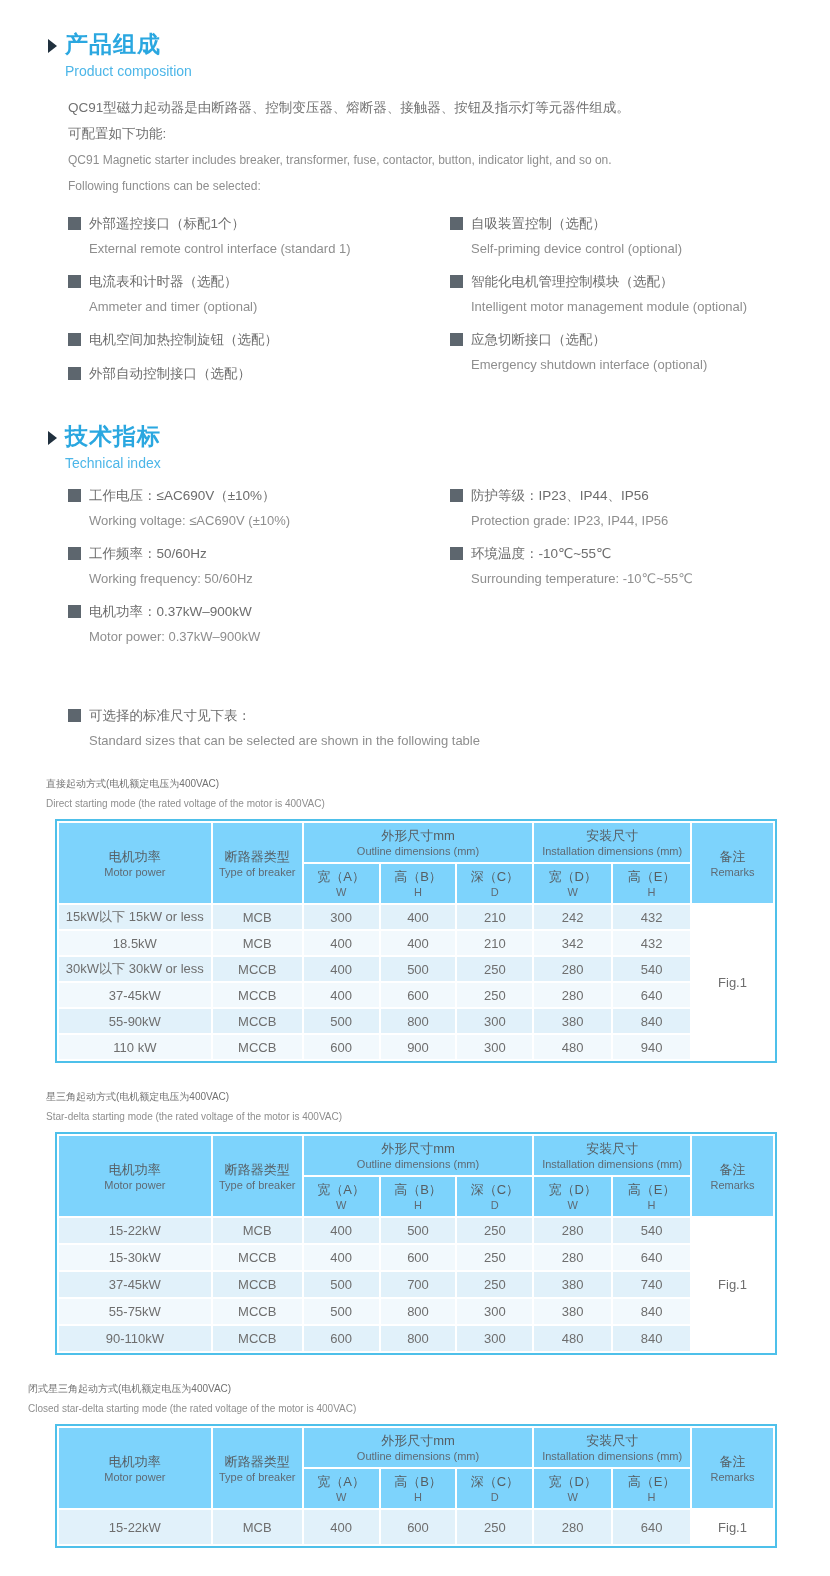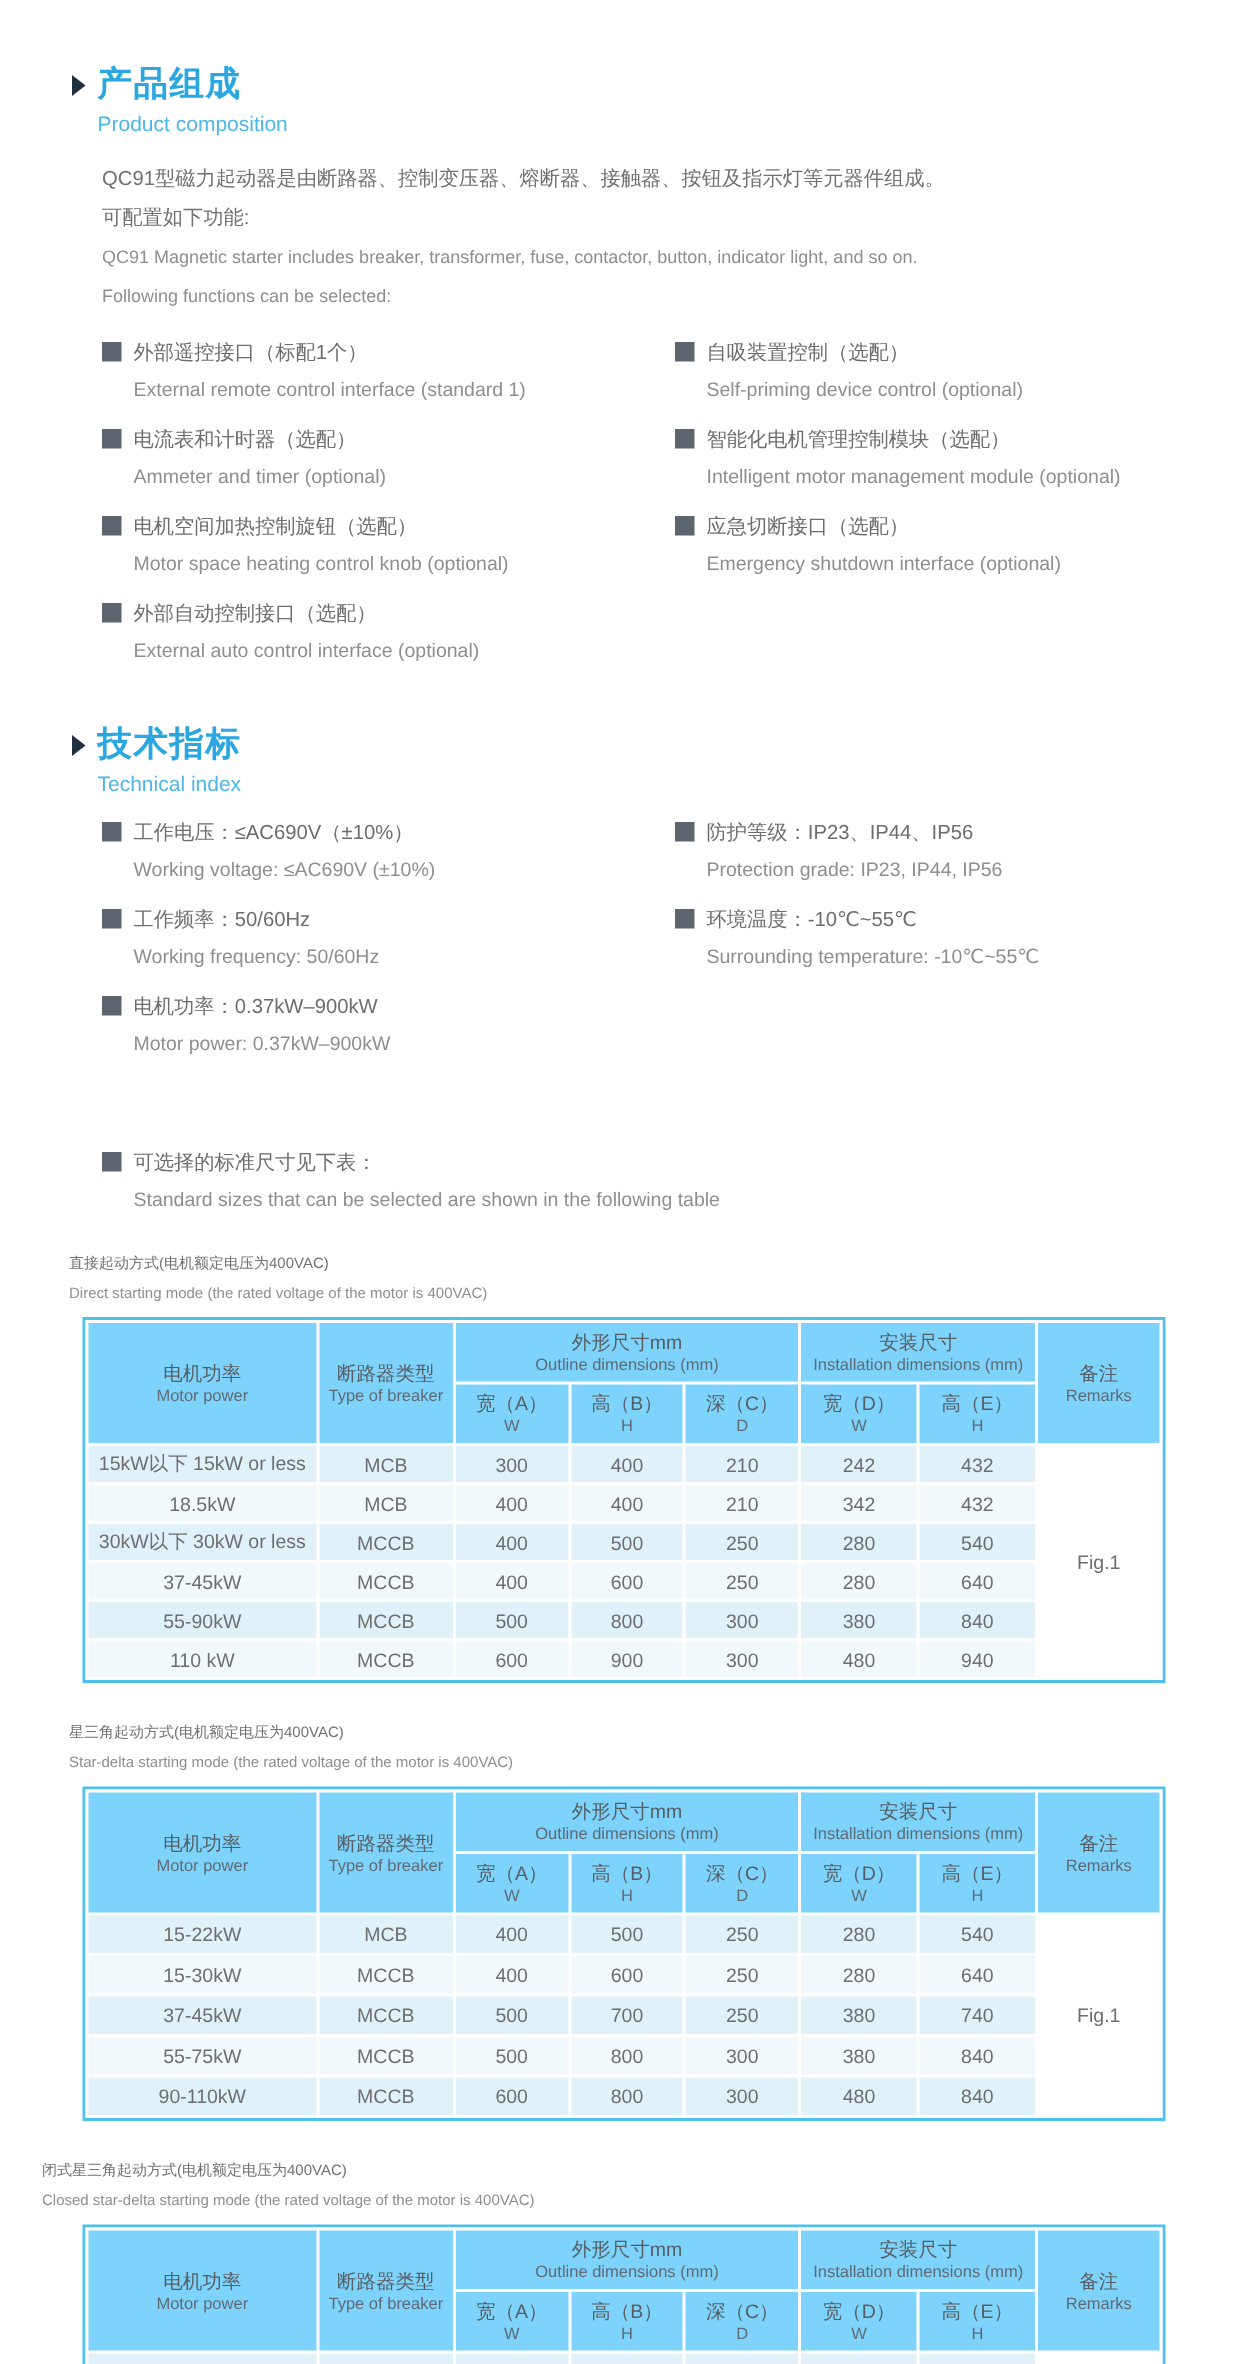--- a/index.html
+++ b/index.html
@@ -3,21 +3,21 @@
 <meta charset="utf-8">
 <style>
   * { margin: 0; padding: 0; box-sizing: border-box; }
   html, body { background: #ffffff; }
   body {
     width: 830px; height: 1576px;
     font-family: "Liberation Sans", "DejaVu Sans", sans-serif;
     color: #757575;
     overflow: hidden;
   }
-  .page { width: 764px; height: 1576px; padding: 40px 0 0 48px; }
+  .page { width: 764px; height: 1576px; padding: 29px 0 0 48px; }
 
   
   .sec-head { display: flex; align-items: center; }
   .arrow {
     width: 0; height: 0; display: inline-block;
     border-left: 9px solid #20303e;
     border-top: 7px solid transparent;
     border-bottom: 7px solid transparent;
     margin-right: 8px; margin-top: 2px;
   }
@@ -104,28 +104,26 @@
             <span class="sq"></span>
             <span>电流表和计时器（选配）</span>
           </div>
         <div class="en-line">Ammeter and timer (optional)</div>
       </div>
       <div class="feat">
         <div class="zh-line">
             <span class="sq"></span>
             <span>电机空间加热控制旋钮（选配）</span>
           </div>
-        <div class="en-line">Motor space heating control knob (optional)</div>
       </div>
       <div class="feat">
         <div class="zh-line">
             <span class="sq"></span>
             <span>外部自动控制接口（选配）</span>
           </div>
-        <div class="en-line">External auto control interface (optional)</div>
       </div>
     </div>
     <div class="col-right">
       <div class="feat">
         <div class="zh-line">
             <span class="sq"></span>
             <span>自吸装置控制（选配）</span>
           </div>
         <div class="en-line">Self-priming device control (optional)</div>
       </div>

